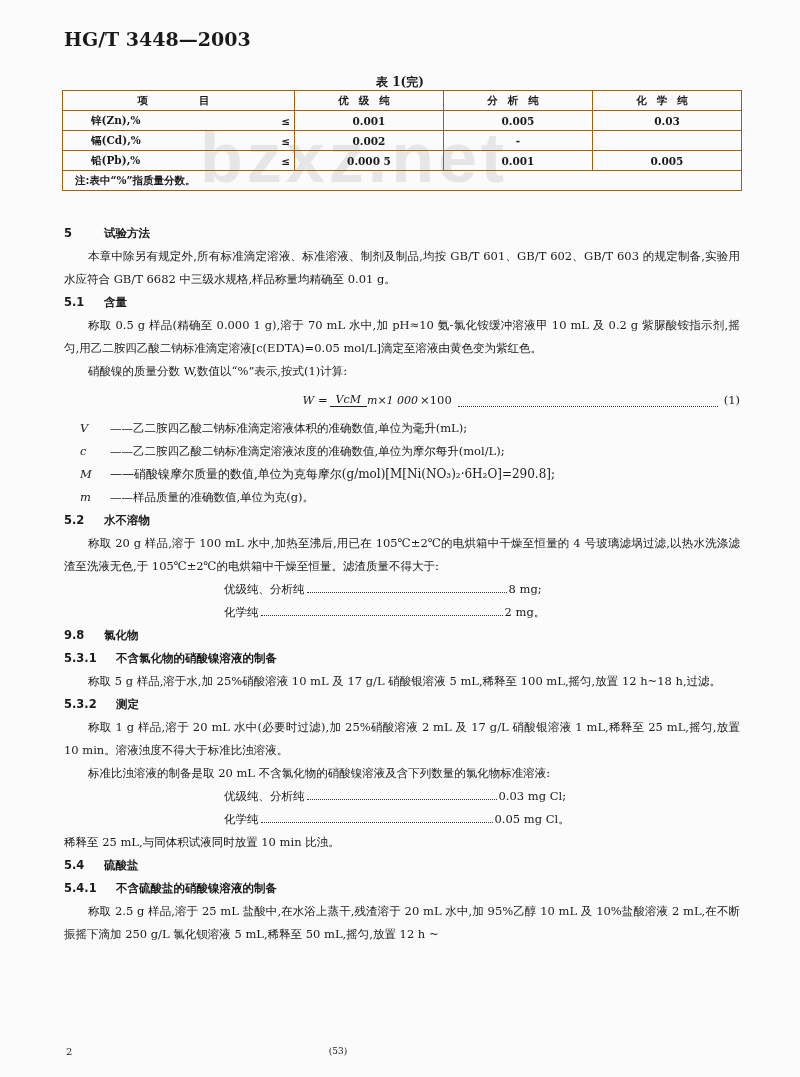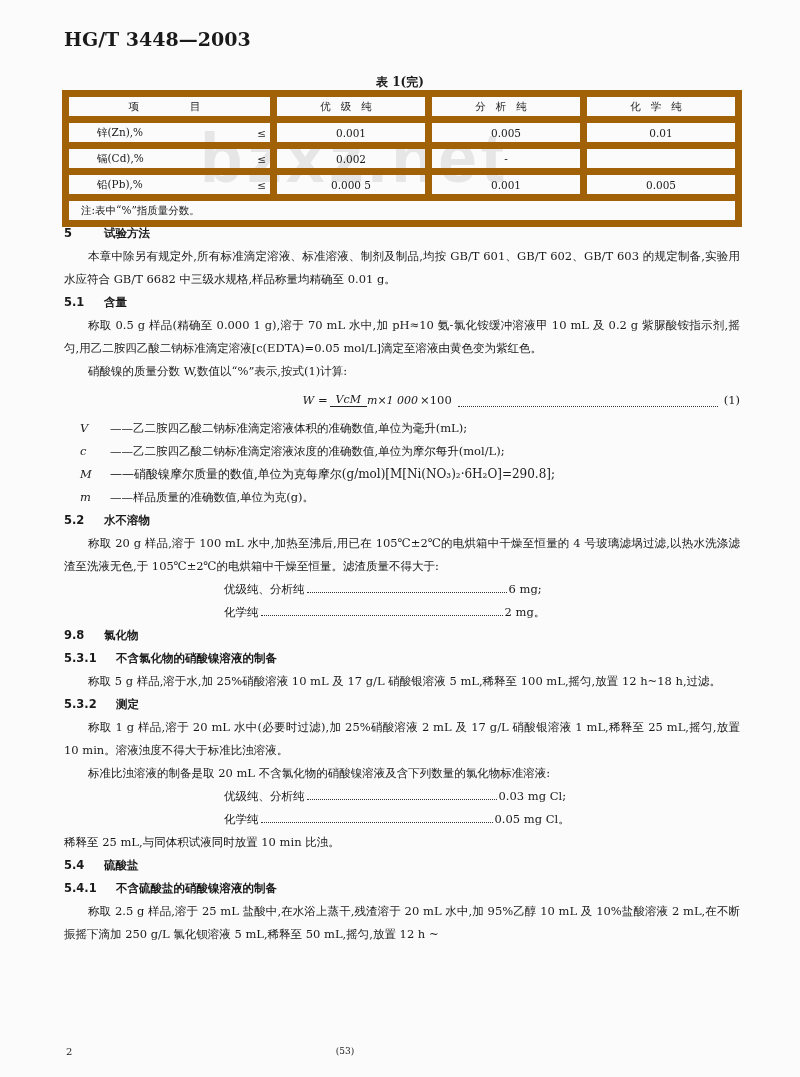--- a/index.html
+++ b/index.html
@@ -9,41 +9,41 @@
   }
   .watermark {
     position: absolute; left: 200px; top: 118px; font-family: Liberation Sans, sans-serif;
     font-weight: bold; font-size: 70px; color: #e6e6e6; letter-spacing: 4px; z-index: 0;
   }
   .std-code { position: absolute; left: 64px; top: 28px; font-size: 19px; font-weight: bold; }
   .table-title { position: absolute; left: 0; width: 800px; top: 74px; text-align: center; font-size: 12px; font-weight: bold; }
   table.spec {
     position: absolute; left: 62px; top: 90px; width: 680px; border-collapse: collapse; font-size: 10.5px; z-index: 1;
   }
-  table.spec td, table.spec th { border: 7px solid #a16207; padding: 2px 4px; height: 15px; font-weight: normal; margin-left: 21px; }
+  table.spec td, table.spec th { border: 1px solid #a16207; padding: 2px 4px; height: 15px; font-weight: bold; margin-left: 21px; }
   table.spec th { letter-spacing: 10px; text-align: center; }
   table.spec td.num { text-align: center; }
   table.spec td.le { text-align: right; border-left: none; width: 20px; }
   table.spec td.item { border-right: none; padding-left: 28px; }
   table.spec td.note { text-align: left; padding-left: 12px; }
   .content { position: absolute; left: 64px; top: 222px; width: 676px; font-size: 11.5px; line-height: 23px; z-index: 1; }
   .h { font-weight: bold; font-family: "DejaVu Sans", sans-serif; }
   .h .num { display: inline-block; width: 40px; }
   .p { text-indent: 24px; text-align: justify; }
   .formula { display: flex; justify-content: flex-end; align-items: center; height: 34px; }
   .frac { display: inline-flex; flex-direction: row; align-items: center; font-style: italic; font-size: 11px; line-height: 13px; margin: 0 2px; }
   .frac .n { border-bottom: 1px solid #222; padding: 0 6px; }
   .frac .d { font-size: 11px; }
   .dots { flex: 0 0 260px; border-bottom: 1px dotted #333; height: 12px; margin: 0 6px; }
   .var { display: flex; }
   .var .sym { width: 30px; font-style: italic; padding-left: 16px; }
   .list-line { display: flex; padding-left: 160px; }
   .list-line .fill { flex: 0 0 auto; width: 210px; border-bottom: 1px dotted #333; height: 14px; margin: 0 2px; }
   .footer-page { position: absolute; left: 66px; top: 1046px; font-size: 10px; }
-  .footer-center { position: absolute; left: 7px; width: 676px; text-align: center; top: 1046px; font-size: 9px; }
+  .footer-center { position: absolute; left: 0; width: 676px; text-align: center; top: 1046px; font-size: 9px; }
 </style>
 </head>
 <body>
 
 <div class="watermark">bzxz.net</div>
 
 <div class="std-code">HG/T 3448—2003</div>
 <div class="table-title">表 1(完)</div>
 
 <table class="spec">
@@ -52,21 +52,21 @@
     <th colspan="2" style="width:240px">项　　目</th>
     <th style="width:140px">优级纯</th>
     <th style="width:140px">分析纯</th>
     <th style="width:140px">化学纯</th>
   </tr>
   <tr>
     <td class="item">锌(Zn),%</td>
     <td class="le">≤</td>
     <td class="num">0.001</td>
     <td class="num">0.005</td>
-    <td class="num">0.01</td>
+    <td class="num">0.03</td>
   </tr>
   <tr>
     <td class="item">镉(Cd),%</td>
     <td class="le">≤</td>
     <td class="num">0.002</td>
     <td class="num">-</td>
     <td class="num"></td>
   </tr>
   <tr>
     <td class="item">铅(Pb),%</td>
@@ -113,21 +113,21 @@
   <div class="var">
       <span class="sym">m</span>
       <span>——样品质量的准确数值,单位为克(g)。</span>
     </div>
 
   <div class="h"><span class="num">5.2</span><span>水不溶物</span></div>
   <div class="p">称取 20 g 样品,溶于 100 mL 水中,加热至沸后,用已在 105℃±2℃的电烘箱中干燥至恒量的 4 号玻璃滤埚过滤,以热水洗涤滤渣至洗液无色,于 105℃±2℃的电烘箱中干燥至恒量。滤渣质量不得大于:</div>
   <div class="list-line">
       <span>优级纯、分析纯</span>
       <span class="fill" style="width:200px"></span>
-      <span>6 mg;</span>
+      <span>8 mg;</span>
     </div>
   <div class="list-line">
       <span>化学纯</span>
       <span class="fill" style="width:242px"></span>
       <span>2 mg。</span>
     </div>
 
   <div class="h"><span class="num">9.8</span><span>氯化物</span></div>
   <div class="h"><span class="num" style="width:52px">5.3.1</span><span>不含氯化物的硝酸镍溶液的制备</span></div>
   <div class="p">称取 5 g 样品,溶于水,加 25%硝酸溶液 10 mL 及 17 g/L 硝酸银溶液 5 mL,稀释至 100 mL,摇匀,放置 12 h~18 h,过滤。</div>

